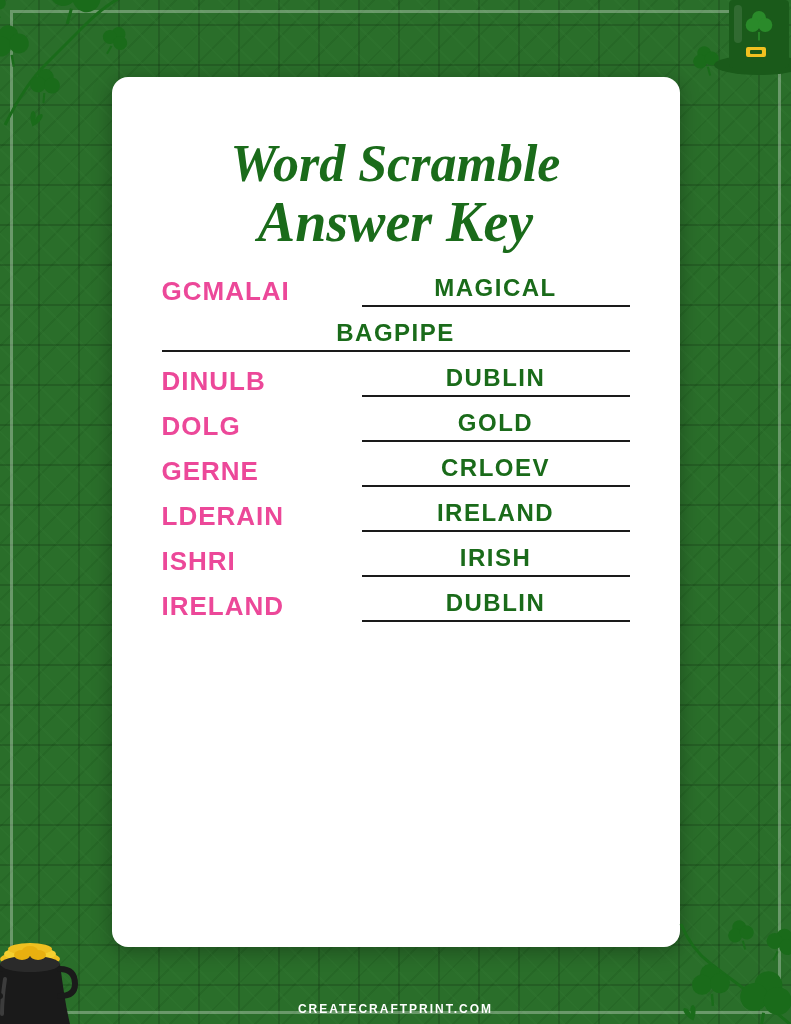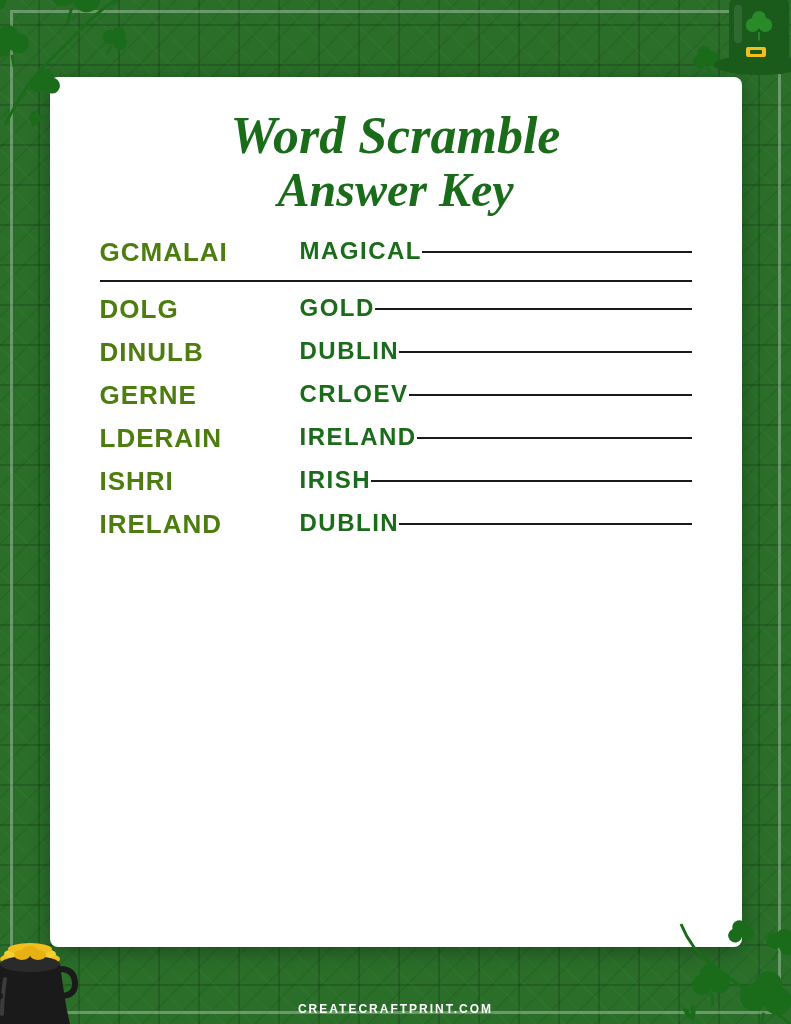--- a/index.html
+++ b/index.html
@@ -54,45 +54,45 @@
     .page::before {
       content: '';
       position: absolute;
       top: 10px; left: 10px; right: 10px; bottom: 10px;
       border: 3px solid rgba(255,255,255,0.3);
       pointer-events: none;
     }
 
     .content-card {
       position: relative;
-      width: 692px;
+      width: 568px;
       min-height: 870px;
       background: white;
-      border-radius: 8px;
-      padding: 20px 50px 30px 50px;
+      border-radius: 16px;
+      padding: 48px 50px 30px 50px;
       box-shadow: 0 4px 20px rgba(0,0,0,0.3);
     }
 
     .title-section {
       text-align: center;
       margin-bottom: 20px;
       padding-top: 10px;
     }
 
     .title-line1 {
       font-size: 52px;
       color: #1a6b1a;
       font-family: 'Georgia', serif;
       font-style: italic;
       font-weight: bold;
       line-height: 1.1;
     }
 
     .title-line2 {
-      font-size: 48px;
+      font-size: 56px;
       color: #1a6b1a;
       font-family: 'Georgia', serif;
       font-style: italic;
       font-weight: bold;
       line-height: 1.1;
     }
 
     .word-list {
       width: 100%;
       margin-top: 10px;
@@ -101,32 +101,32 @@
     .word-row {
       display: flex;
       align-items: flex-end;
       margin-bottom: 8px;
       padding-bottom: 4px;
     }
 
     .scrambled {
       font-size: 26px;
       font-weight: bold;
-      color: #4d7c0f;
+      color: #ec4899;
       font-family: Arial, sans-serif;
       width: 200px;
       min-width: 200px;
       letter-spacing: 1px;
     }
 
     .answer-section {
       flex: 1;
       position: relative;
       display: flex;
-      flex-direction: row;
+      flex-direction: column;
       align-items: center;
     }
 
     .answer-text {
       font-size: 24px;
       font-weight: bold;
       color: #1a6b1a;
       font-family: Arial, sans-serif;
       letter-spacing: 1.5px;
       text-align: center;
@@ -284,34 +284,35 @@
 
     <div class="word-row">
           <div class="scrambled">GCMALAI</div>
           <div class="answer-section">
             <div class="answer-text">MAGICAL</div>
             <span class="answer-line"></span>
           </div>
         </div>
         <div class="word-row">
           <div class="answer-section">
+            <div class="answer-text">BAGPIPE</div>
+            <span class="answer-line"></span>
+          </div>
+        </div>
+        <div class="word-row">
+          <div class="scrambled">DINULB</div>
+          <div class="answer-section">
+            <div class="answer-text">DUBLIN</div>
             <span class="answer-line"></span>
           </div>
         </div>
         <div class="word-row">
           <div class="scrambled">DOLG</div>
           <div class="answer-section">
             <div class="answer-text">GOLD</div>
-            <span class="answer-line"></span>
-          </div>
-        </div>
-        <div class="word-row">
-          <div class="scrambled">DINULB</div>
-          <div class="answer-section">
-            <div class="answer-text">DUBLIN</div>
             <span class="answer-line"></span>
           </div>
         </div>
         <div class="word-row">
           <div class="scrambled">GERNE</div>
           <div class="answer-section">
             <div class="answer-text">CRLOEV</div>
             <span class="answer-line"></span>
           </div>
         </div>

